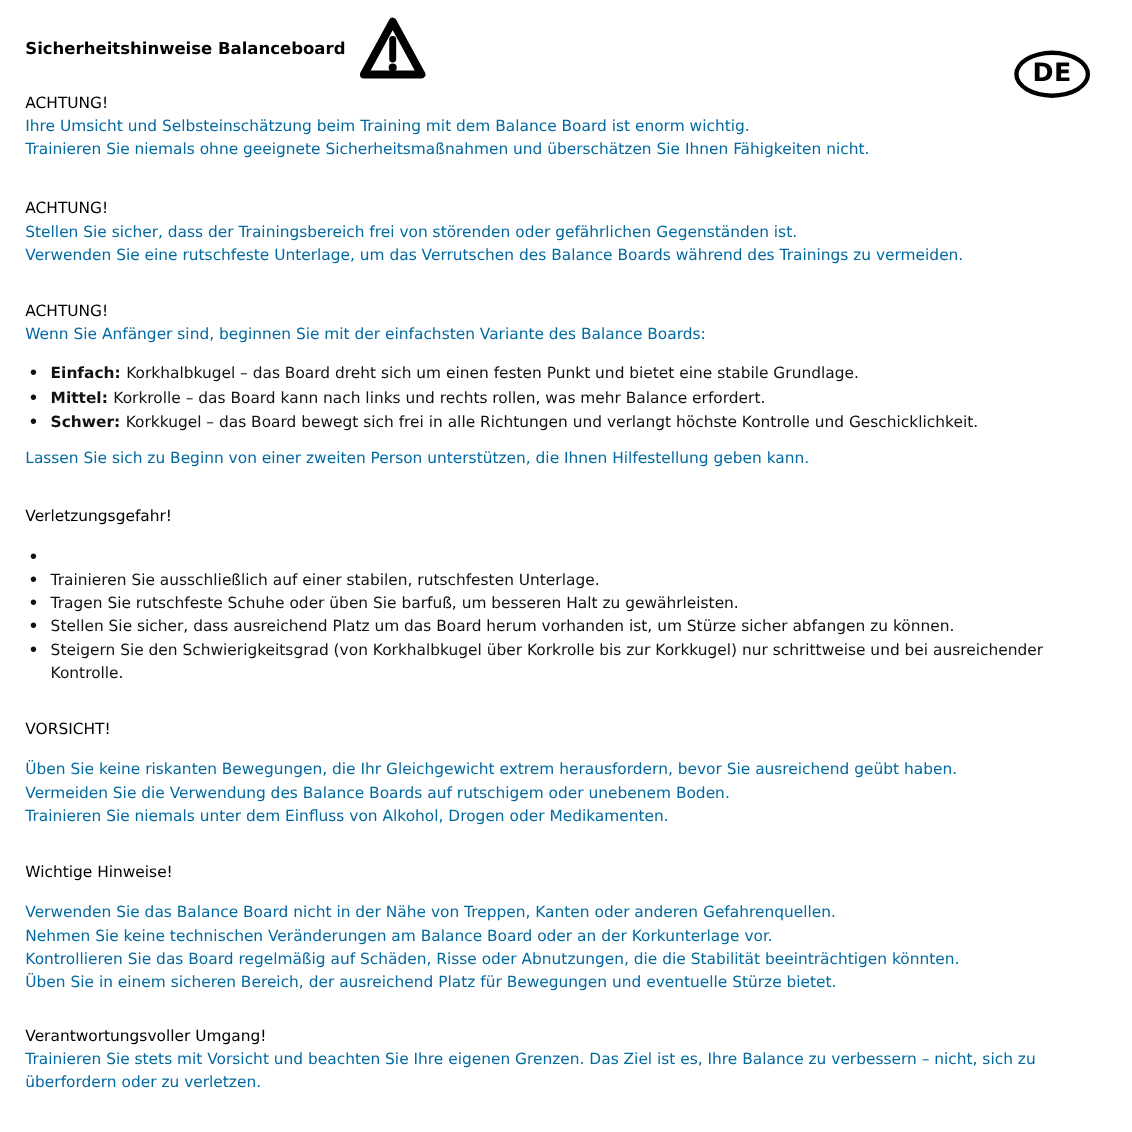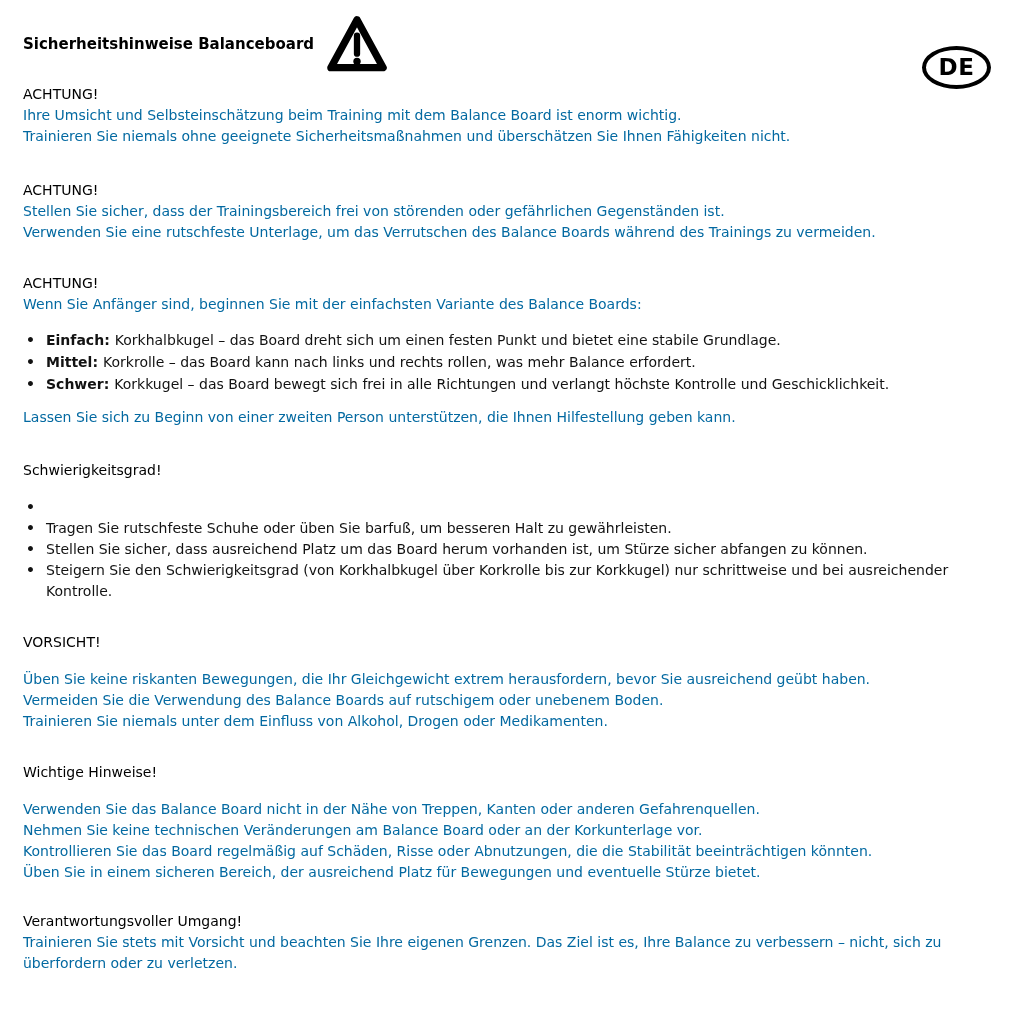--- a/index.html
+++ b/index.html
@@ -115,24 +115,28 @@
       </li>
       <li>
         <span class="bullet-dot"></span>
         <span><span class="bullet-label">Schwer:</span><span>Korkkugel – das Board bewegt sich frei in alle Richtungen und verlangt höchste Kontrolle und Geschicklichkeit.</span></span>
       </li>
     </ul>
     <div class="para outro">Lassen Sie sich zu Beginn von einer zweiten Person unterstützen, die Ihnen Hilfestellung geben kann.</div>
   </div>
 
   <div class="section s3">
-    <div class="sec-heading gap-after">Schwierigkeitsgrad!</div>
+    <div class="sec-heading gap-after">Verletzungsgefahr!</div>
     <ul class="bullets">
       <li>
         <span class="bullet-dot"></span>
+      </li>
+      <li>
+        <span class="bullet-dot"></span>
+        <span class="hyph">Trainieren Sie ausschließlich auf einer stabilen, rutschfesten Unterlage.</span>
       </li>
       <li>
         <span class="bullet-dot"></span>
         <span class="hyph">Tragen Sie rutschfeste Schuhe oder üben Sie barfuß, um besseren Halt zu gewährleisten.</span>
       </li>
       <li>
         <span class="bullet-dot"></span>
         <span class="hyph">Stellen Sie sicher, dass ausreichend Platz um das Board herum vorhanden ist, um Stürze sicher abfangen zu können.</span>
       </li>
       <li>

